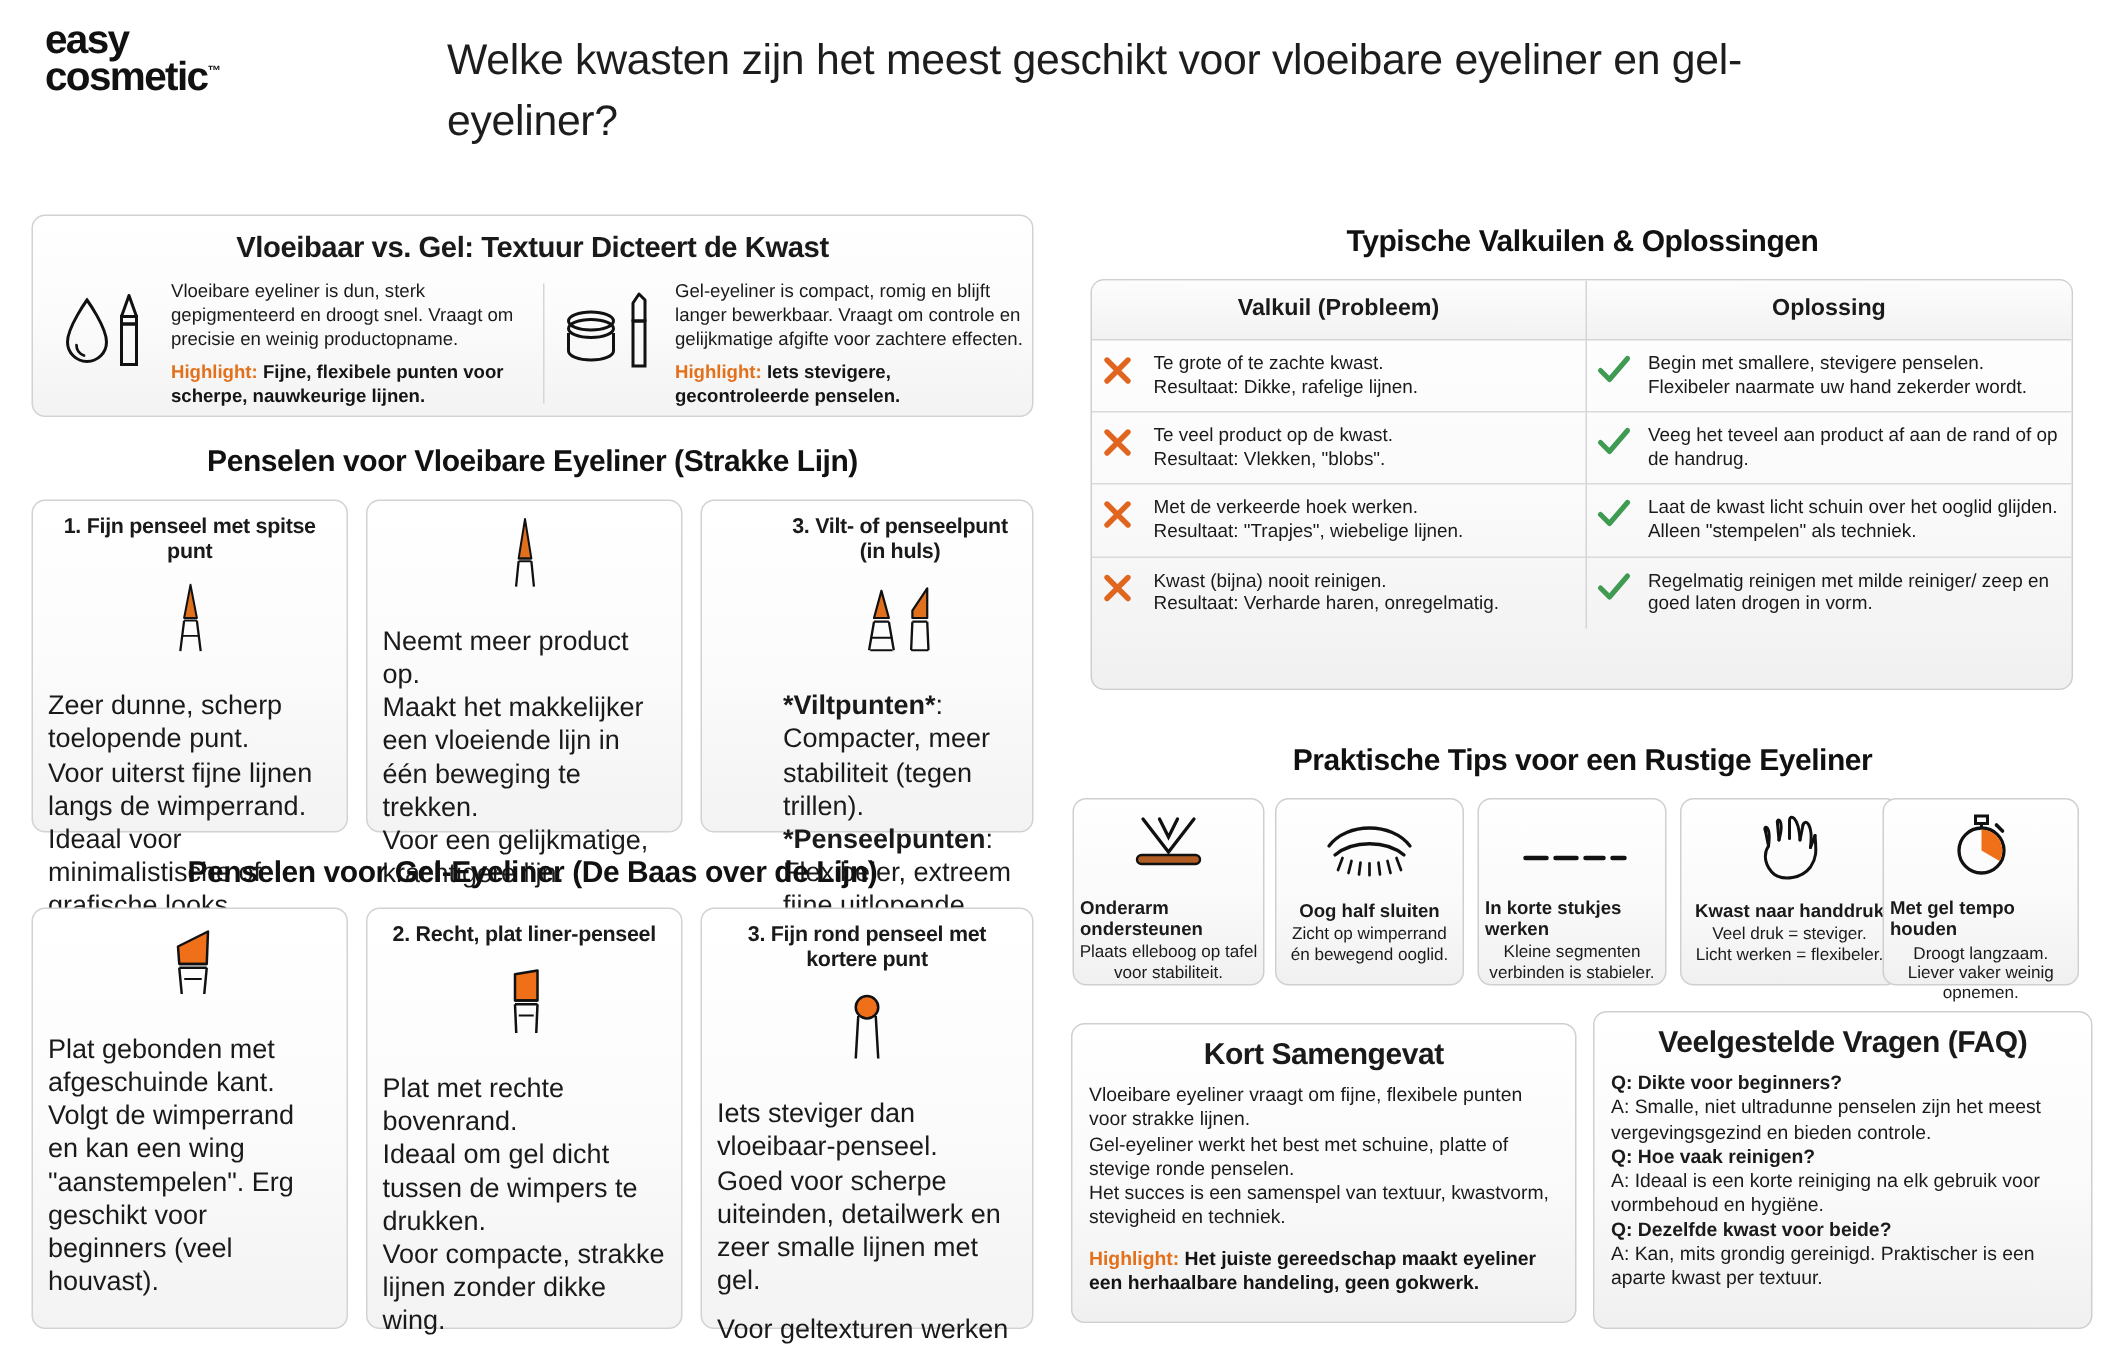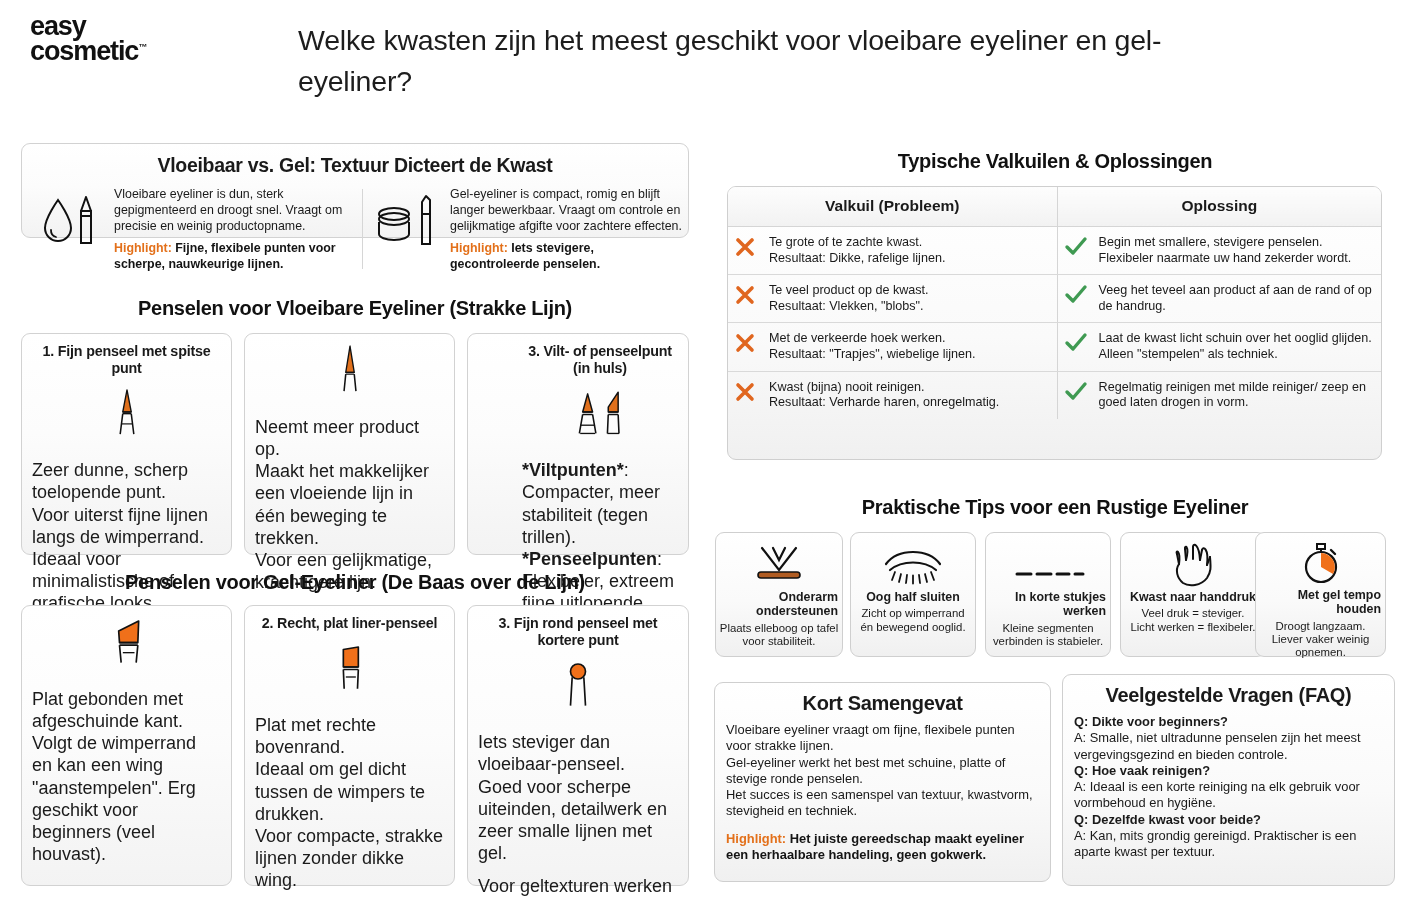--- a/index.html
+++ b/index.html
@@ -35,21 +35,21 @@
     border: 1px solid #cfcfcf;
     border-radius: 9px;
     position: absolute;
   }
   .sect-title {
     position: absolute; text-align: center; font-weight: bold;
     font-size: 20px; color: #111; letter-spacing: -0.3px;
   }
 
   
-  #texture-box { left: 21px; top: 143px; width: 668px; height: 95px; }
+  #texture-box { left: 21px; top: 143px; width: 668px; height: 135px; }
   #texture-title { position: absolute; top: 10px; left: 0; width: 100%;
                    text-align: center; font-weight: bold; font-size: 19.5px;
                    letter-spacing: -0.3px; }
   .tex-col { position: absolute; top: 42px; height: 86px; }
   #tex-col-1 { left: 12px; width: 320px; }
   #tex-col-2 { left: 348px; width: 310px; }
   .tex-divider { position: absolute; left: 340px; top: 45px; width: 1px;
                  height: 80px; background: #d6d6d6; }
   .tex-icon { position: absolute; left: 4px; top: 4px; width: 70px; height: 66px; }
   .tex-text { position: absolute; left: 80px; top: 0; width: 240px;
@@ -87,22 +87,22 @@
   .cellflex { display: flex; align-items: flex-start; gap: 9px; }
   .mk { flex: 0 0 26px; padding-top: 1px; }
   .celltext { flex: 1 1 auto; }
 
   
   #tips-title { left: 715px; top: 496px; width: 680px; }
   .tip { top: 532px; height: 125px; border-radius: 9px;
          display: flex; flex-direction: column; align-items: center; }
   .tip-icon { height: 48px; display: flex; align-items: flex-end;
               justify-content: center; margin-top: 7px; }
-  .tip-head { font-weight: bold; font-size: 12.4px; text-align: right;
-              line-height: 1.15; margin-top: 2px; padding: 0 4px; }
+  .tip-head { font-weight: bold; font-size: 12.4px; text-align: left;
+              line-height: 1.15; margin-top: 12px; padding: 0 4px; }
   .tip-sub { font-size: 11.4px; text-align: center; line-height: 1.17;
              margin-top: 3px; padding: 0 3px; }
 
   
   #summary { left: 714px; top: 682px; width: 337px; height: 200px; }
   #faq { left: 1062px; top: 674px; width: 333px; height: 212px; }
   .bot-title { font-weight: bold; font-size: 20px; text-align: center;
                margin-top: 9px; letter-spacing: -0.3px; }
   .bot-body { font-size: 12.9px; line-height: 1.26; padding: 0 11px;
               margin-top: 7px; }

